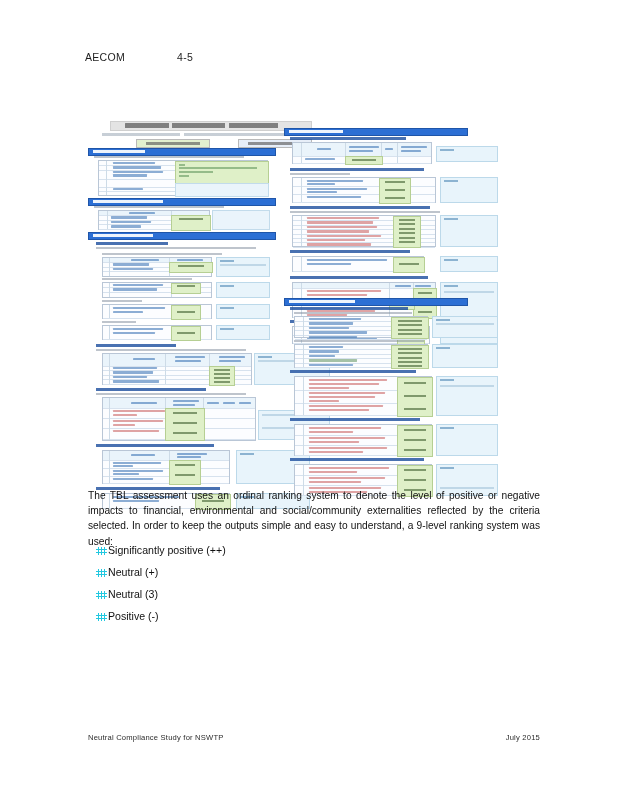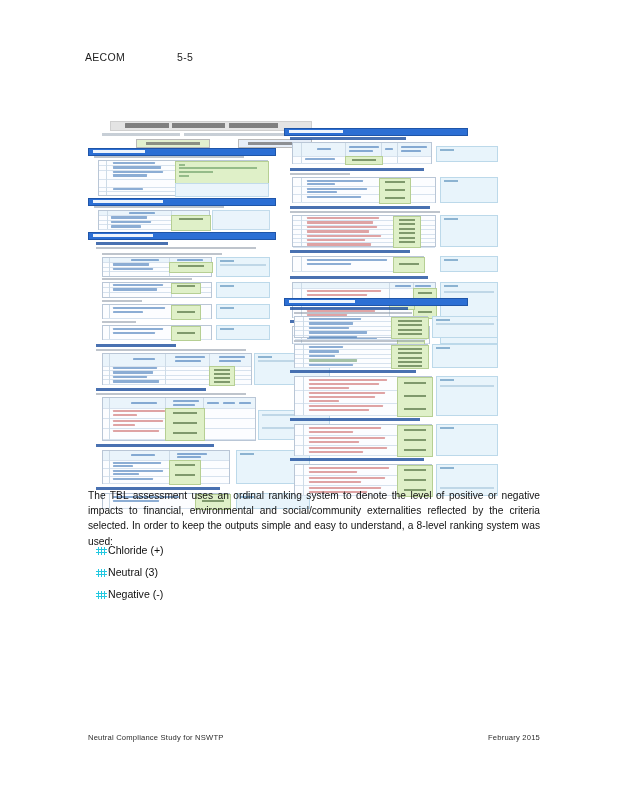--- a/index.html
+++ b/index.html
@@ -83,21 +83,21 @@
   .ft{position:absolute;left:88px;top:733px;font-size:7.6px;color:#2b2b2b;letter-spacing:.2px;}
   .ft-r{position:absolute;left:0;top:733px;width:540px;text-align:right;font-size:7.6px;color:#2b2b2b;letter-spacing:.2px;}
 </style>
 </head>
 <body>
 
 <div class="page">
 
   <div class="rh">
     <span>AECOM</span>
-    <span class="pg">5-5</span>
+    <span class="pg">4-5</span>
   </div>
 
   <div class="figure">
 
     <div class="fig-title">
         <div class="tl"></div>
       </div>
     <div class="fig-instr"></div>
 
     <div class="btn btn-green">
@@ -666,30 +666,33 @@
           <div class="v" style="top:13px;"></div>
           <div class="v" style="top:23px;"></div>
         </div>
     </div>
     <div class="note" style="left:348px;top:344px;width:60px;height:30px;">
         <div class="nl"></div>
         <div class="nr" style="top:22px;"></div>
       </div>
   </div>
 
-  <div class="para">The TBL assessment  uses  an ordinal ranking system to denote the level of positive or negative impacts to financial, environmental and social/community externalities reflected by the criteria selected. In order to keep the outputs simple and easy  to understand, a 8-level ranking system was used:</div>
+  <div class="para">The TBL assessment  uses  an ordinal ranking system to denote the level of positive or negative impacts to financial, environmental and social/community externalities reflected by the criteria selected. In order to keep the outputs simple and easy  to understand, a 9-level ranking system was used:</div>
 
   <div class="bullets">
     <div class="bullet">
-      <span class="bm"></span><span class="bt">Chloride (+)</span>
+      <span class="bm"></span><span class="bt">Significantly positive (++)</span>
+    </div>
+    <div class="bullet">
+      <span class="bm"></span><span class="bt">Neutral (+)</span>
     </div>
     <div class="bullet">
       <span class="bm"></span><span class="bt">Neutral (3)</span>
     </div>
     <div class="bullet">
-      <span class="bm"></span><span class="bt">Negative (-)</span>
+      <span class="bm"></span><span class="bt">Positive (-)</span>
     </div>
   </div>
 
   <div class="ft">Neutral Compliance Study for NSWTP</div>
-  <div class="ft-r">February 2015</div>
+  <div class="ft-r">July 2015</div>
 
 </div>
 
 </body></html>

